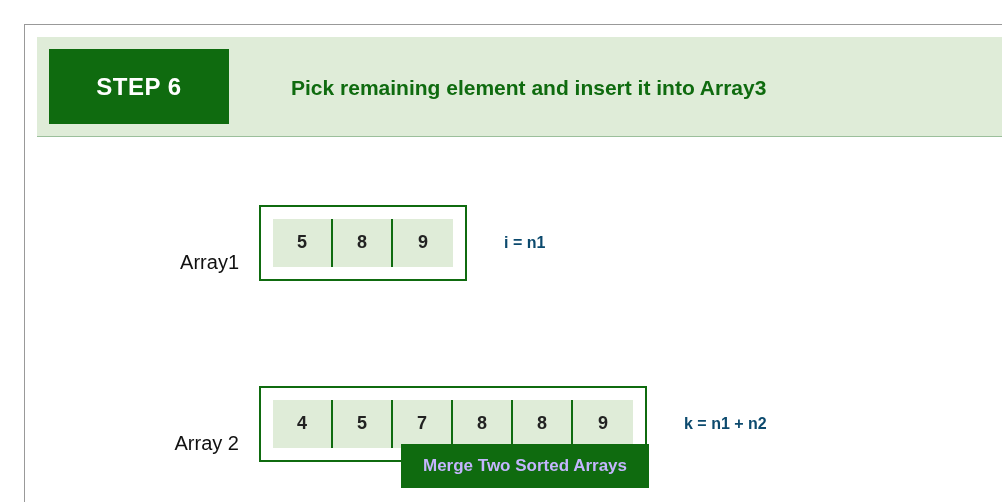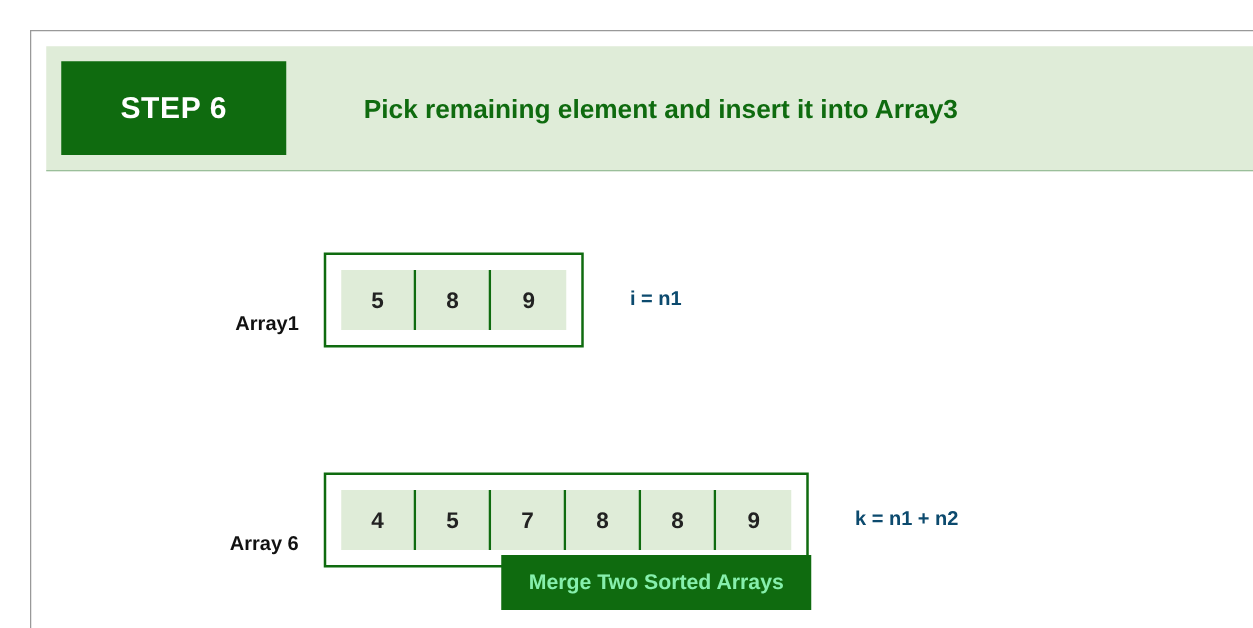--- a/index.html
+++ b/index.html
@@ -48,22 +48,22 @@
   }
   .row {
     display: flex;
     align-items: center;
     margin-bottom: 70px;
   }
   .row-label {
     width: 100px;
     text-align: right;
     color: #111;
-    font-size: 16px;
-    font-weight: bold;
+    font-size: 20px;
+    font-weight: normal;
     padding-right: 20px;
     margin-top: 40px;
   }
   .cells {
     display: flex;
     border: 2px solid #0f6b0f;
   }
   .cell {
     width: 60px;
     height: 48px;
@@ -86,21 +86,21 @@
   .bottom-button-wrap {
     position: absolute;
     bottom: 25px;
     left: 0;
     width: 100%;
     display: flex;
     justify-content: center;
   }
   .merge-btn {
     background: #0f6b0f;
-    color: #86efac;
+    color: #c4b5fd;
     font-size: 17px;
     font-weight: bold;
     padding: 12px 22px;
     border: none;
     cursor: pointer;
   }
 </style>
 </head>
 <body>
 
@@ -121,21 +121,21 @@
       <div class="row-label">Array1</div>
       <div class="cells">
         <div class="cell">5</div>
         <div class="cell">8</div>
         <div class="cell">9</div>
       </div>
       <div class="row-note">i = n1</div>
     </div>
 
     <div class="row">
-      <div class="row-label">Array 6</div>
+      <div class="row-label">Array 2</div>
       <div class="cells">
         <div class="cell">4</div>
         <div class="cell">5</div>
         <div class="cell">7</div>
         <div class="cell">8</div>
         <div class="cell">8</div>
         <div class="cell">9</div>
       </div>
       <div class="row-note">k = n1 + n2</div>
     </div>

